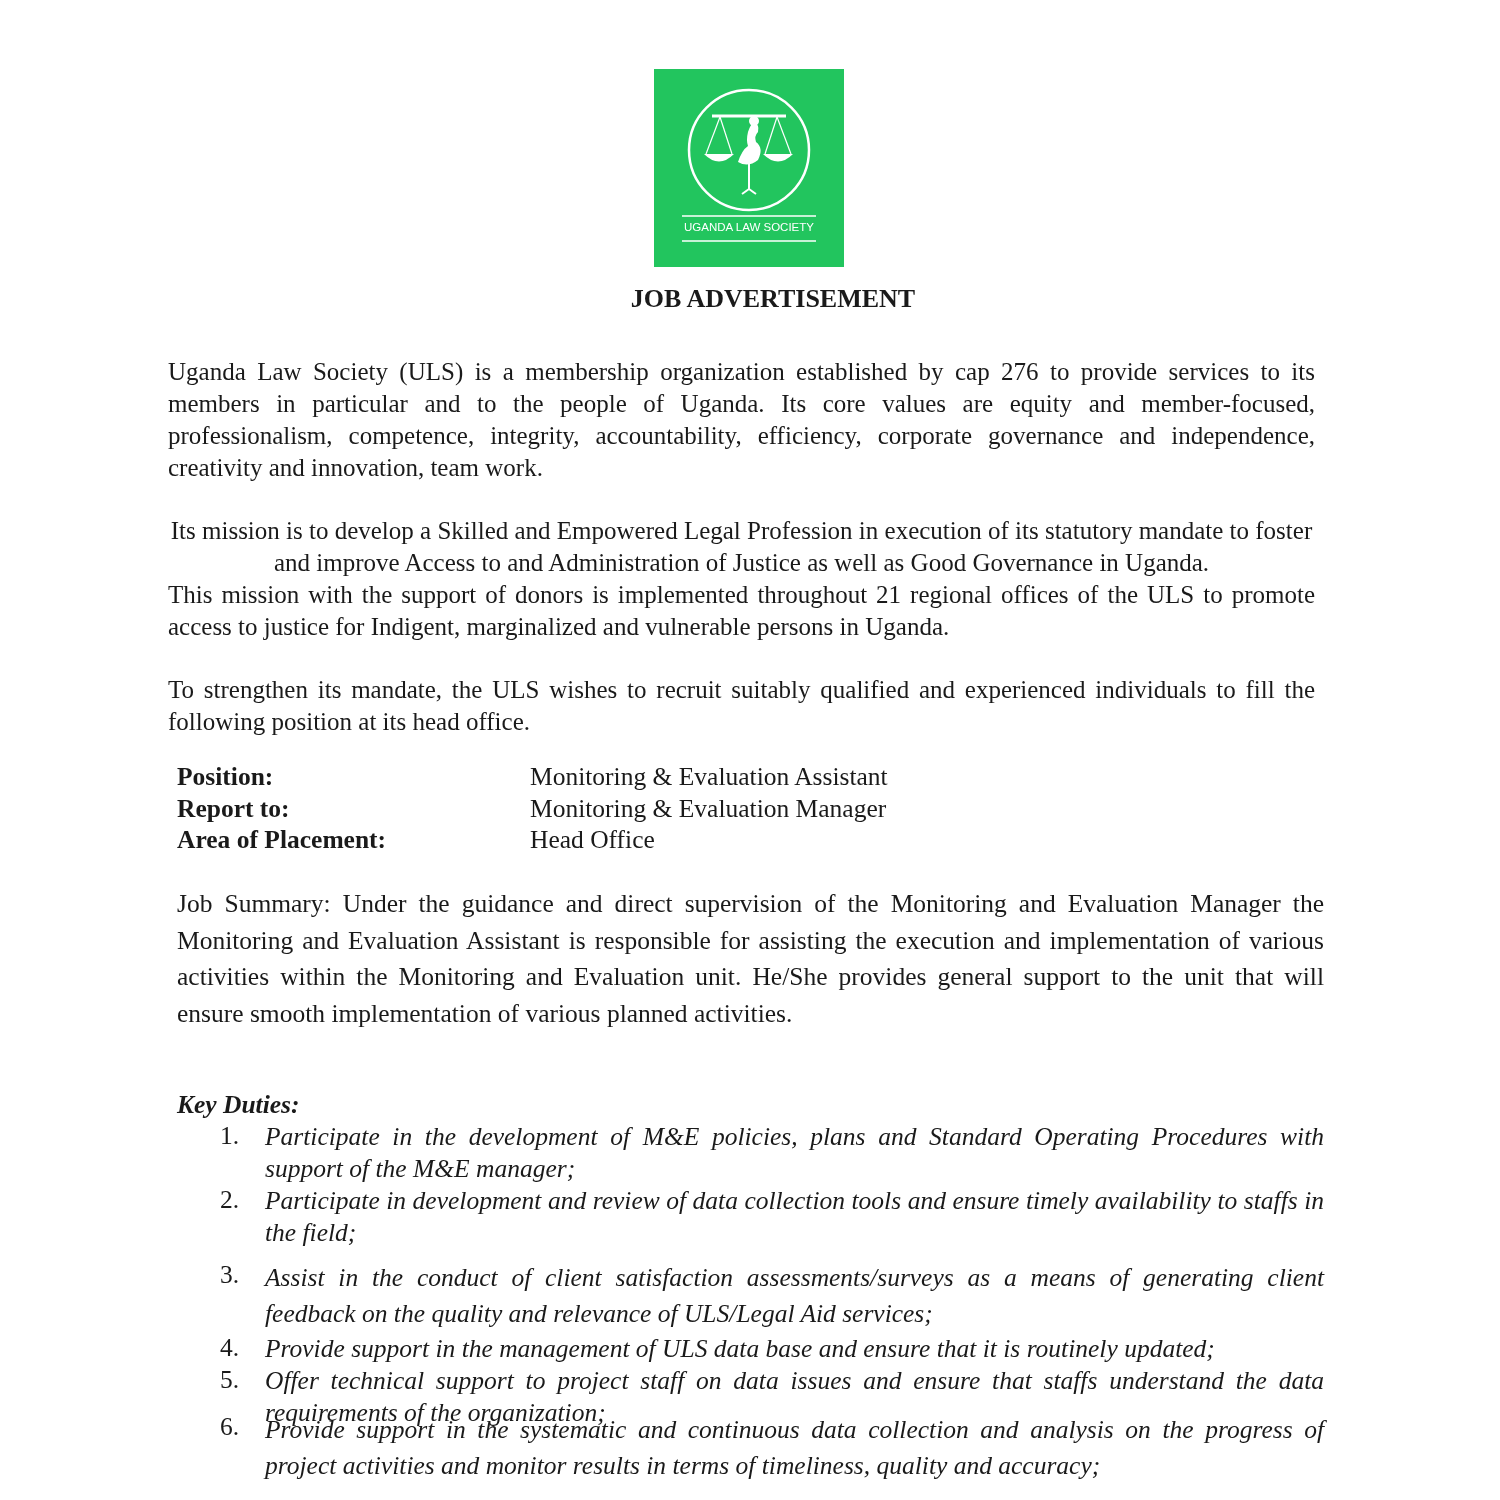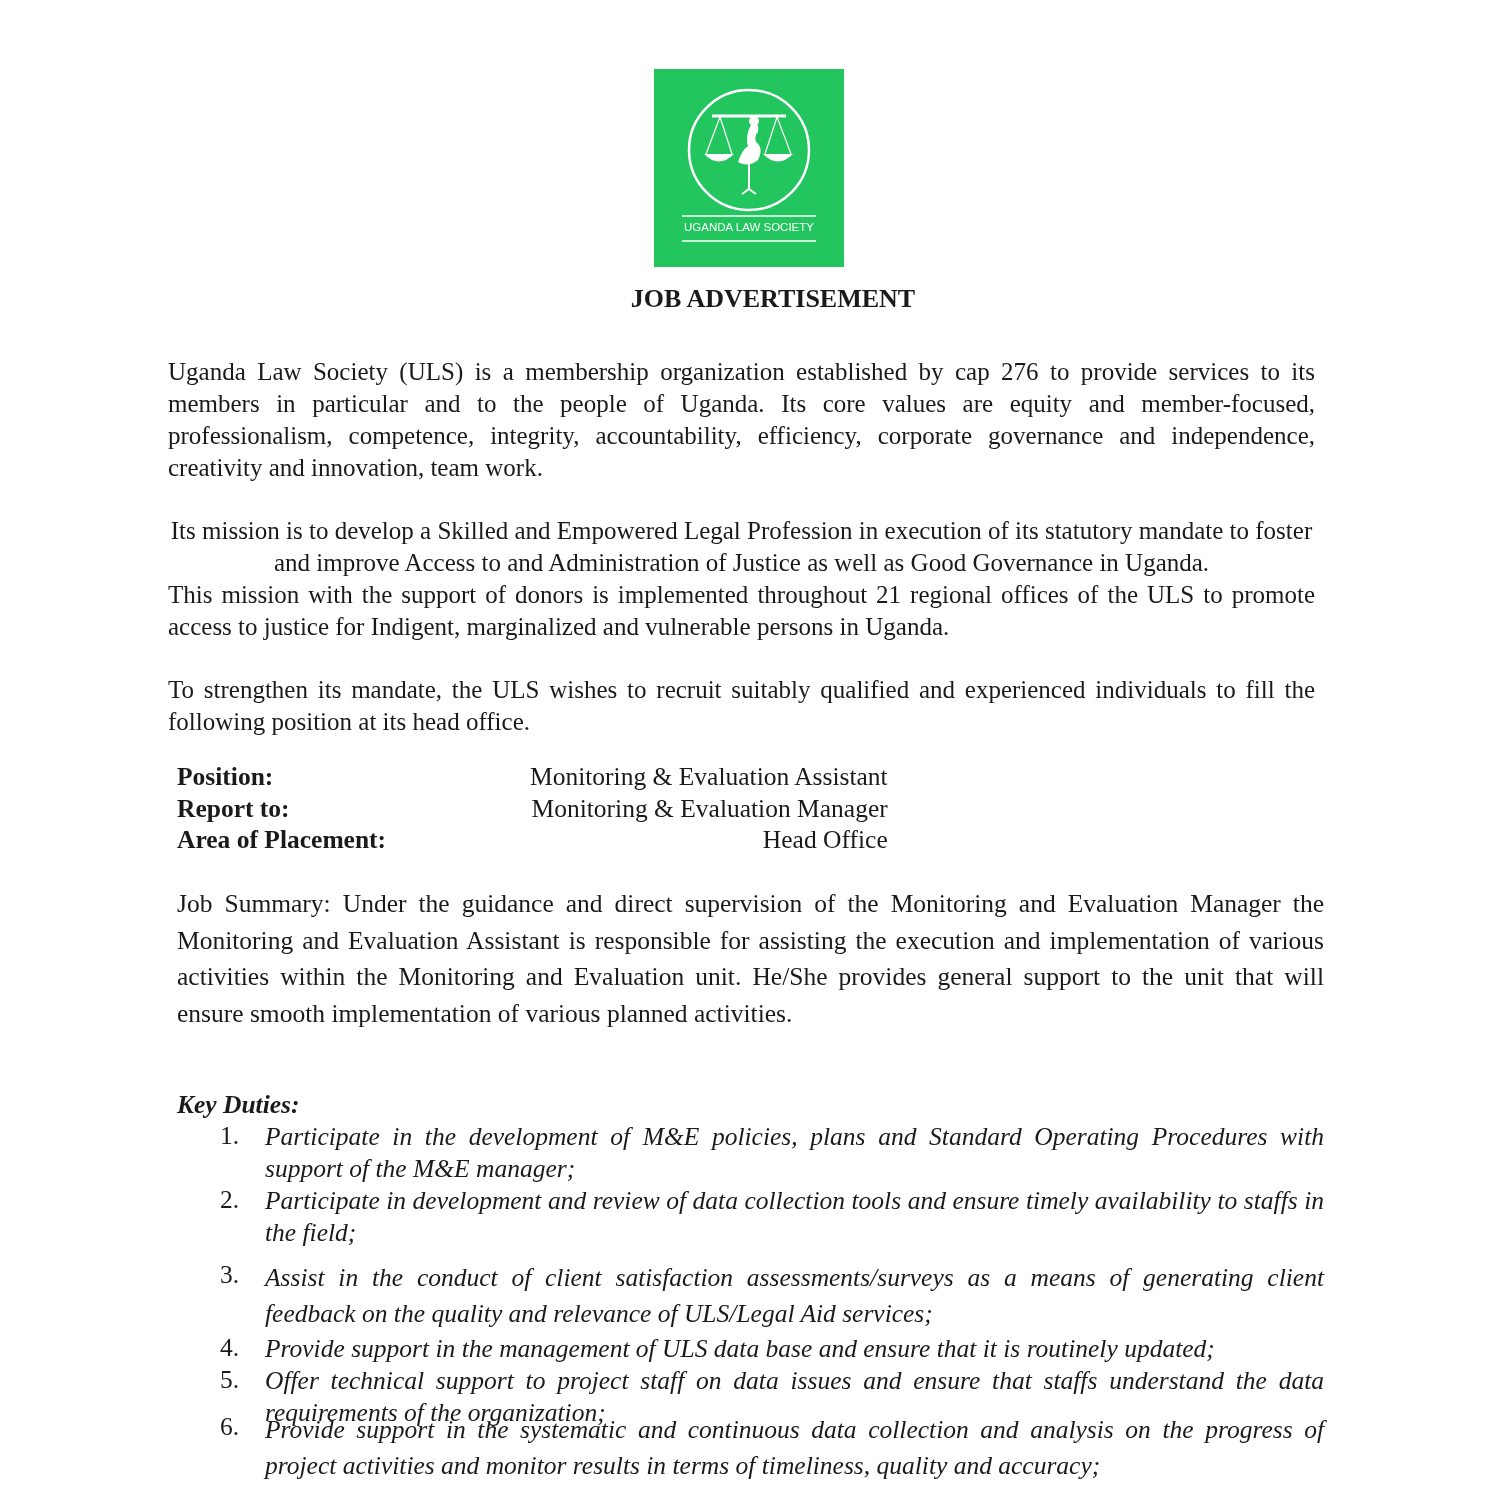--- a/index.html
+++ b/index.html
@@ -9,21 +9,21 @@
   .logo svg { display: block; }
   .title { position: absolute; top: 284px; left: 0; width: 1546px; text-align: center;
            font-weight: bold; font-size: 26px; }
   .para { position: absolute; left: 160px; width: 1147px; font-size: 25px; line-height: 32px;
           text-align: justify; margin: 8px; }
   .para .last { text-align: center; }
   .p1 { top: 348px; }
   .p2 { top: 507px; }
   .p3 { top: 666px; }
   .kv { position: absolute; left: 177px; top: 761px; font-size: 25.5px; line-height: 31.5px; }
-  .kv-row { display: flex; justify-content: space-between; }
+  .kv-row { display: flex; }
   .kv-key { width: 353px; font-weight: bold; }
   .summary { position: absolute; left: 177px; top: 886px; width: 1147px; font-size: 25.5px;
              line-height: 36.5px; text-align: justify; margin: 0; }
   .summary b { font-weight: normal; }
   .kd-title { position: absolute; left: 177px; top: 1090px; font-size: 25.5px; font-weight: bold; font-style: italic; }
   .duty { position: absolute; left: 220px; width: 1104px; font-size: 25.5px; display: flex; }
   .duty .num { width: 45px; flex: none; }
   .duty .txt { flex: 1; text-align: justify; font-style: italic; }
   .tight .txt { line-height: 32px; }
   .loose .txt { line-height: 36px; }

